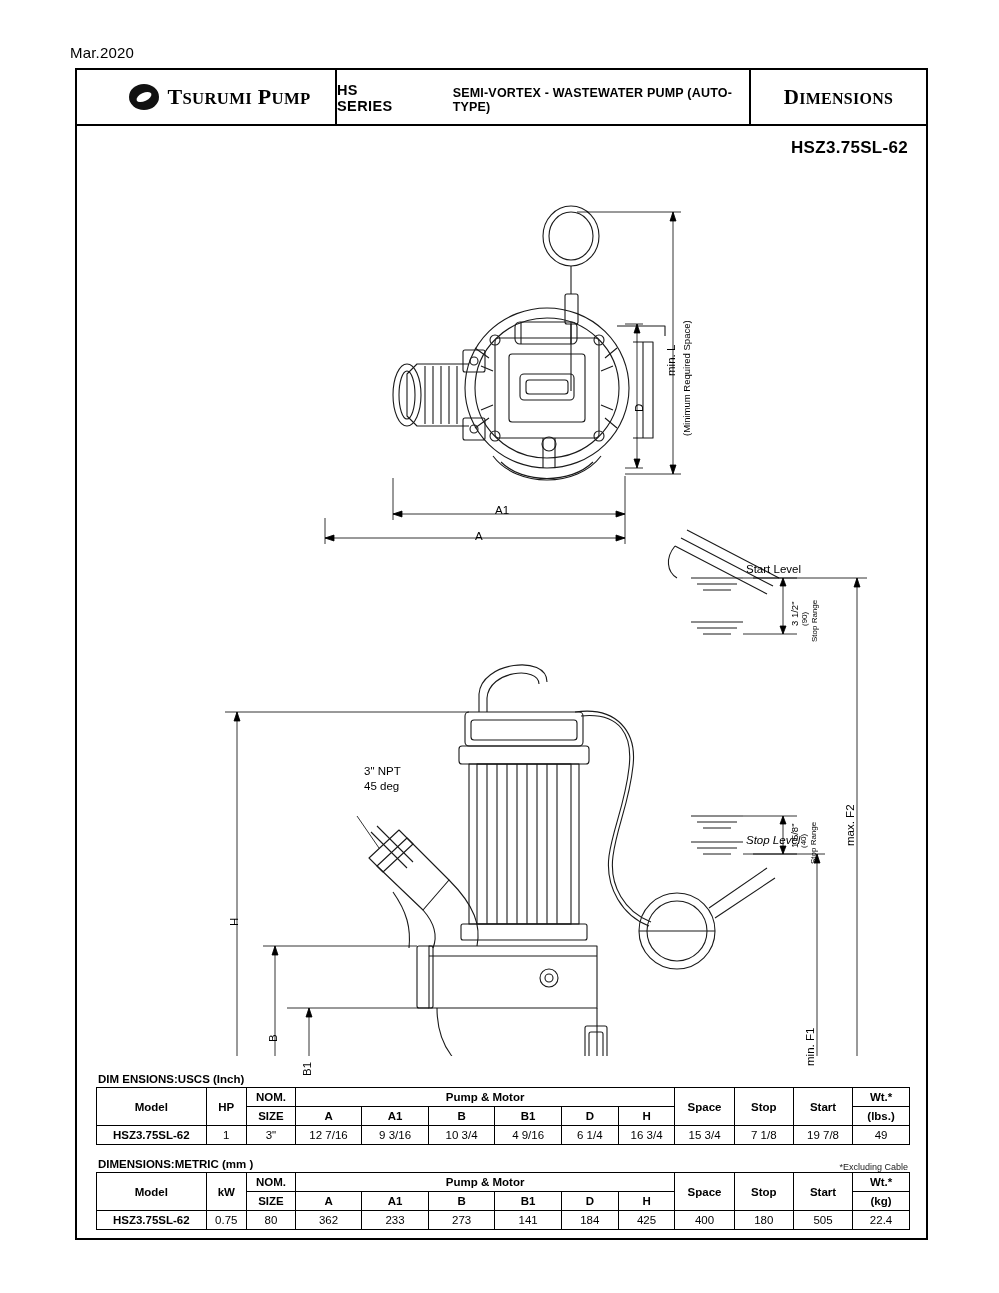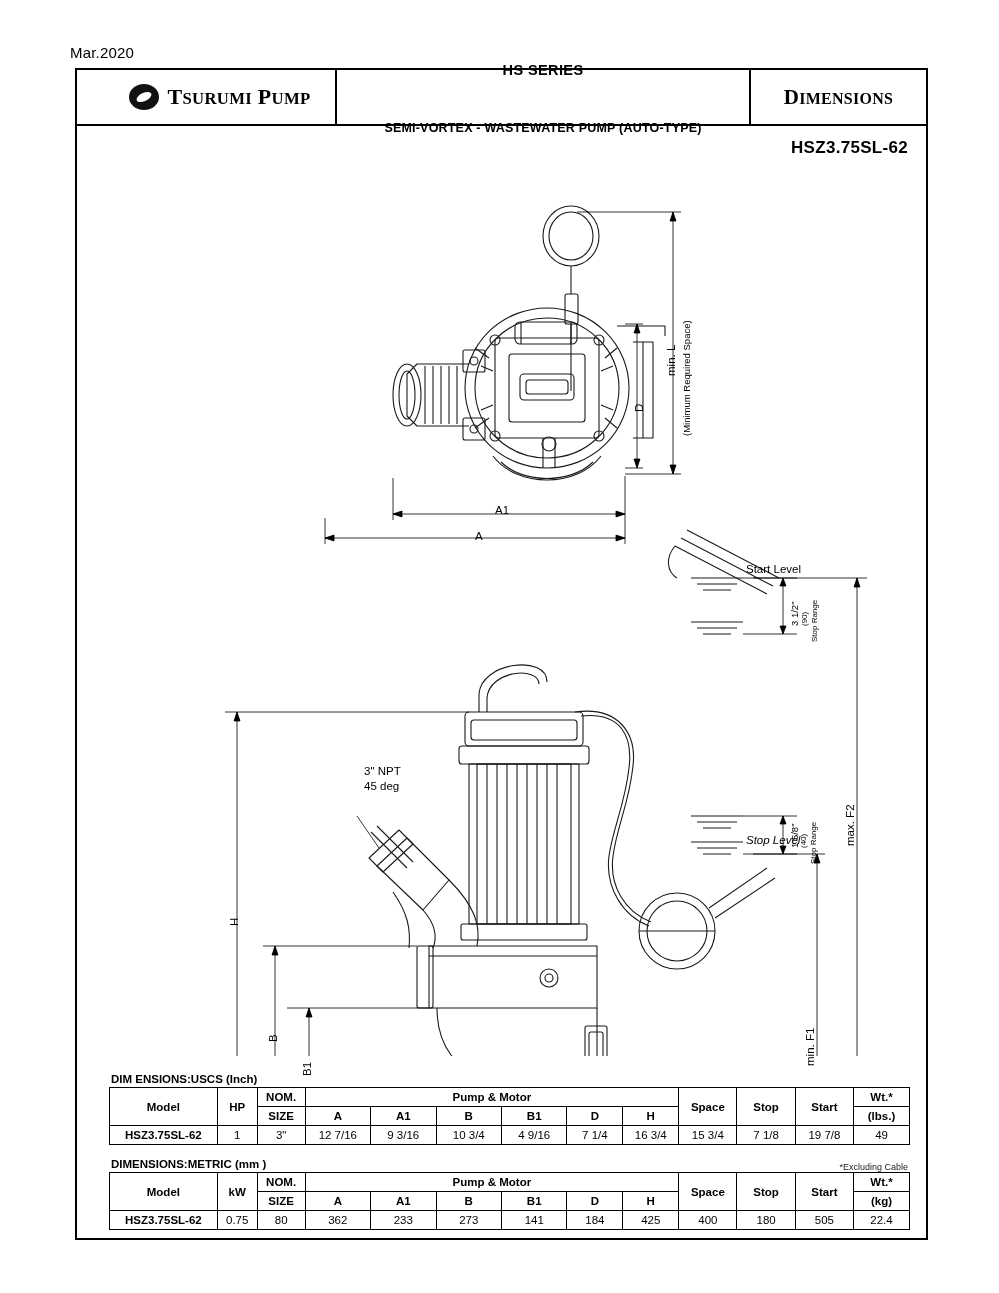--- a/index.html
+++ b/index.html
@@ -45,21 +45,21 @@
     content:""; position:absolute; left:7px; top:9px;
     width:16px; height:8px; border-radius:50%;
     background:#fff; transform: rotate(-25deg);
   }
   .logo-text {
     font-weight:bold; font-size:22px; letter-spacing:0.3px;
     font-family:"Liberation Serif", serif;
   }
   .tb-center {
     flex:1; border-right:2px solid #000;
-    display:flex; flex-direction:column; align-items:center; justify-content:center;
+    display:flex; flex-direction:row; align-items:center; justify-content:center;
     padding-top:2px;
     gap:40px;
   }
   .tb-center .l1 { font-weight:bold; font-size:14.5px; letter-spacing:0.4px; }
   .tb-center .l2 { font-weight:bold; font-size:12.5px; letter-spacing:0.2px; margin-top:3px; }
   .tb-right {
     width:175px; display:flex; align-items:center; justify-content:center;
   }
   .tb-right .d {
     font-weight:bold; font-size:21px; letter-spacing:0.3px;
@@ -76,21 +76,21 @@
   .draw svg { position:absolute; left:0; top:0; }
 
   .lbl { position:absolute; font-size:11.5px; }
   .lbl.small { font-size:9.5px; }
   .lbl.tiny { font-size:8px; }
   .rot90 { transform: rotate(-90deg); transform-origin: left top; white-space:nowrap; }
 
   
   .tables {
     position:absolute; left:0; bottom:0; width:100%;
-    padding:0 16px 8px 32px;
+    padding:0 16px 8px 19px;
   }
   .tbl-caption { font-size:11.5px; font-weight:bold; margin:4px 0 2px 2px; }
   table { border-collapse:collapse; width:100%; table-layout:fixed; }
   td, th {
     border:1px solid #000; text-align:center; font-size:11.5px;
     padding:3px 1px; font-weight:normal; height:19px;
   }
   th { font-weight:bold; }
   .model-cell { font-weight:bold; font-size:11.5px; }
   .foot-note { font-size:9px; text-align:right; margin:17px 2px 0 0; color:#222; }
@@ -383,21 +383,21 @@
             <th>(lbs.)</th>
           </tr>
           <tr>
             <td class="model-cell nowrap">HSZ3.75SL-62</td>
             <td>1</td>
             <td>3"</td>
             <td>12 7/16</td>
             <td>9 3/16</td>
             <td>10 3/4</td>
             <td>4 9/16</td>
-            <td>7 1/4</td>
+            <td>6 1/4</td>
             <td>16 3/4</td>
             <td>15 3/4</td>
             <td>7 1/8</td>
             <td>19 7/8</td>
             <td>49</td>
           </tr>
         </tbody>
       </table>
 
       <div style="display:flex; align-items:flex-end; justify-content:space-between;">

